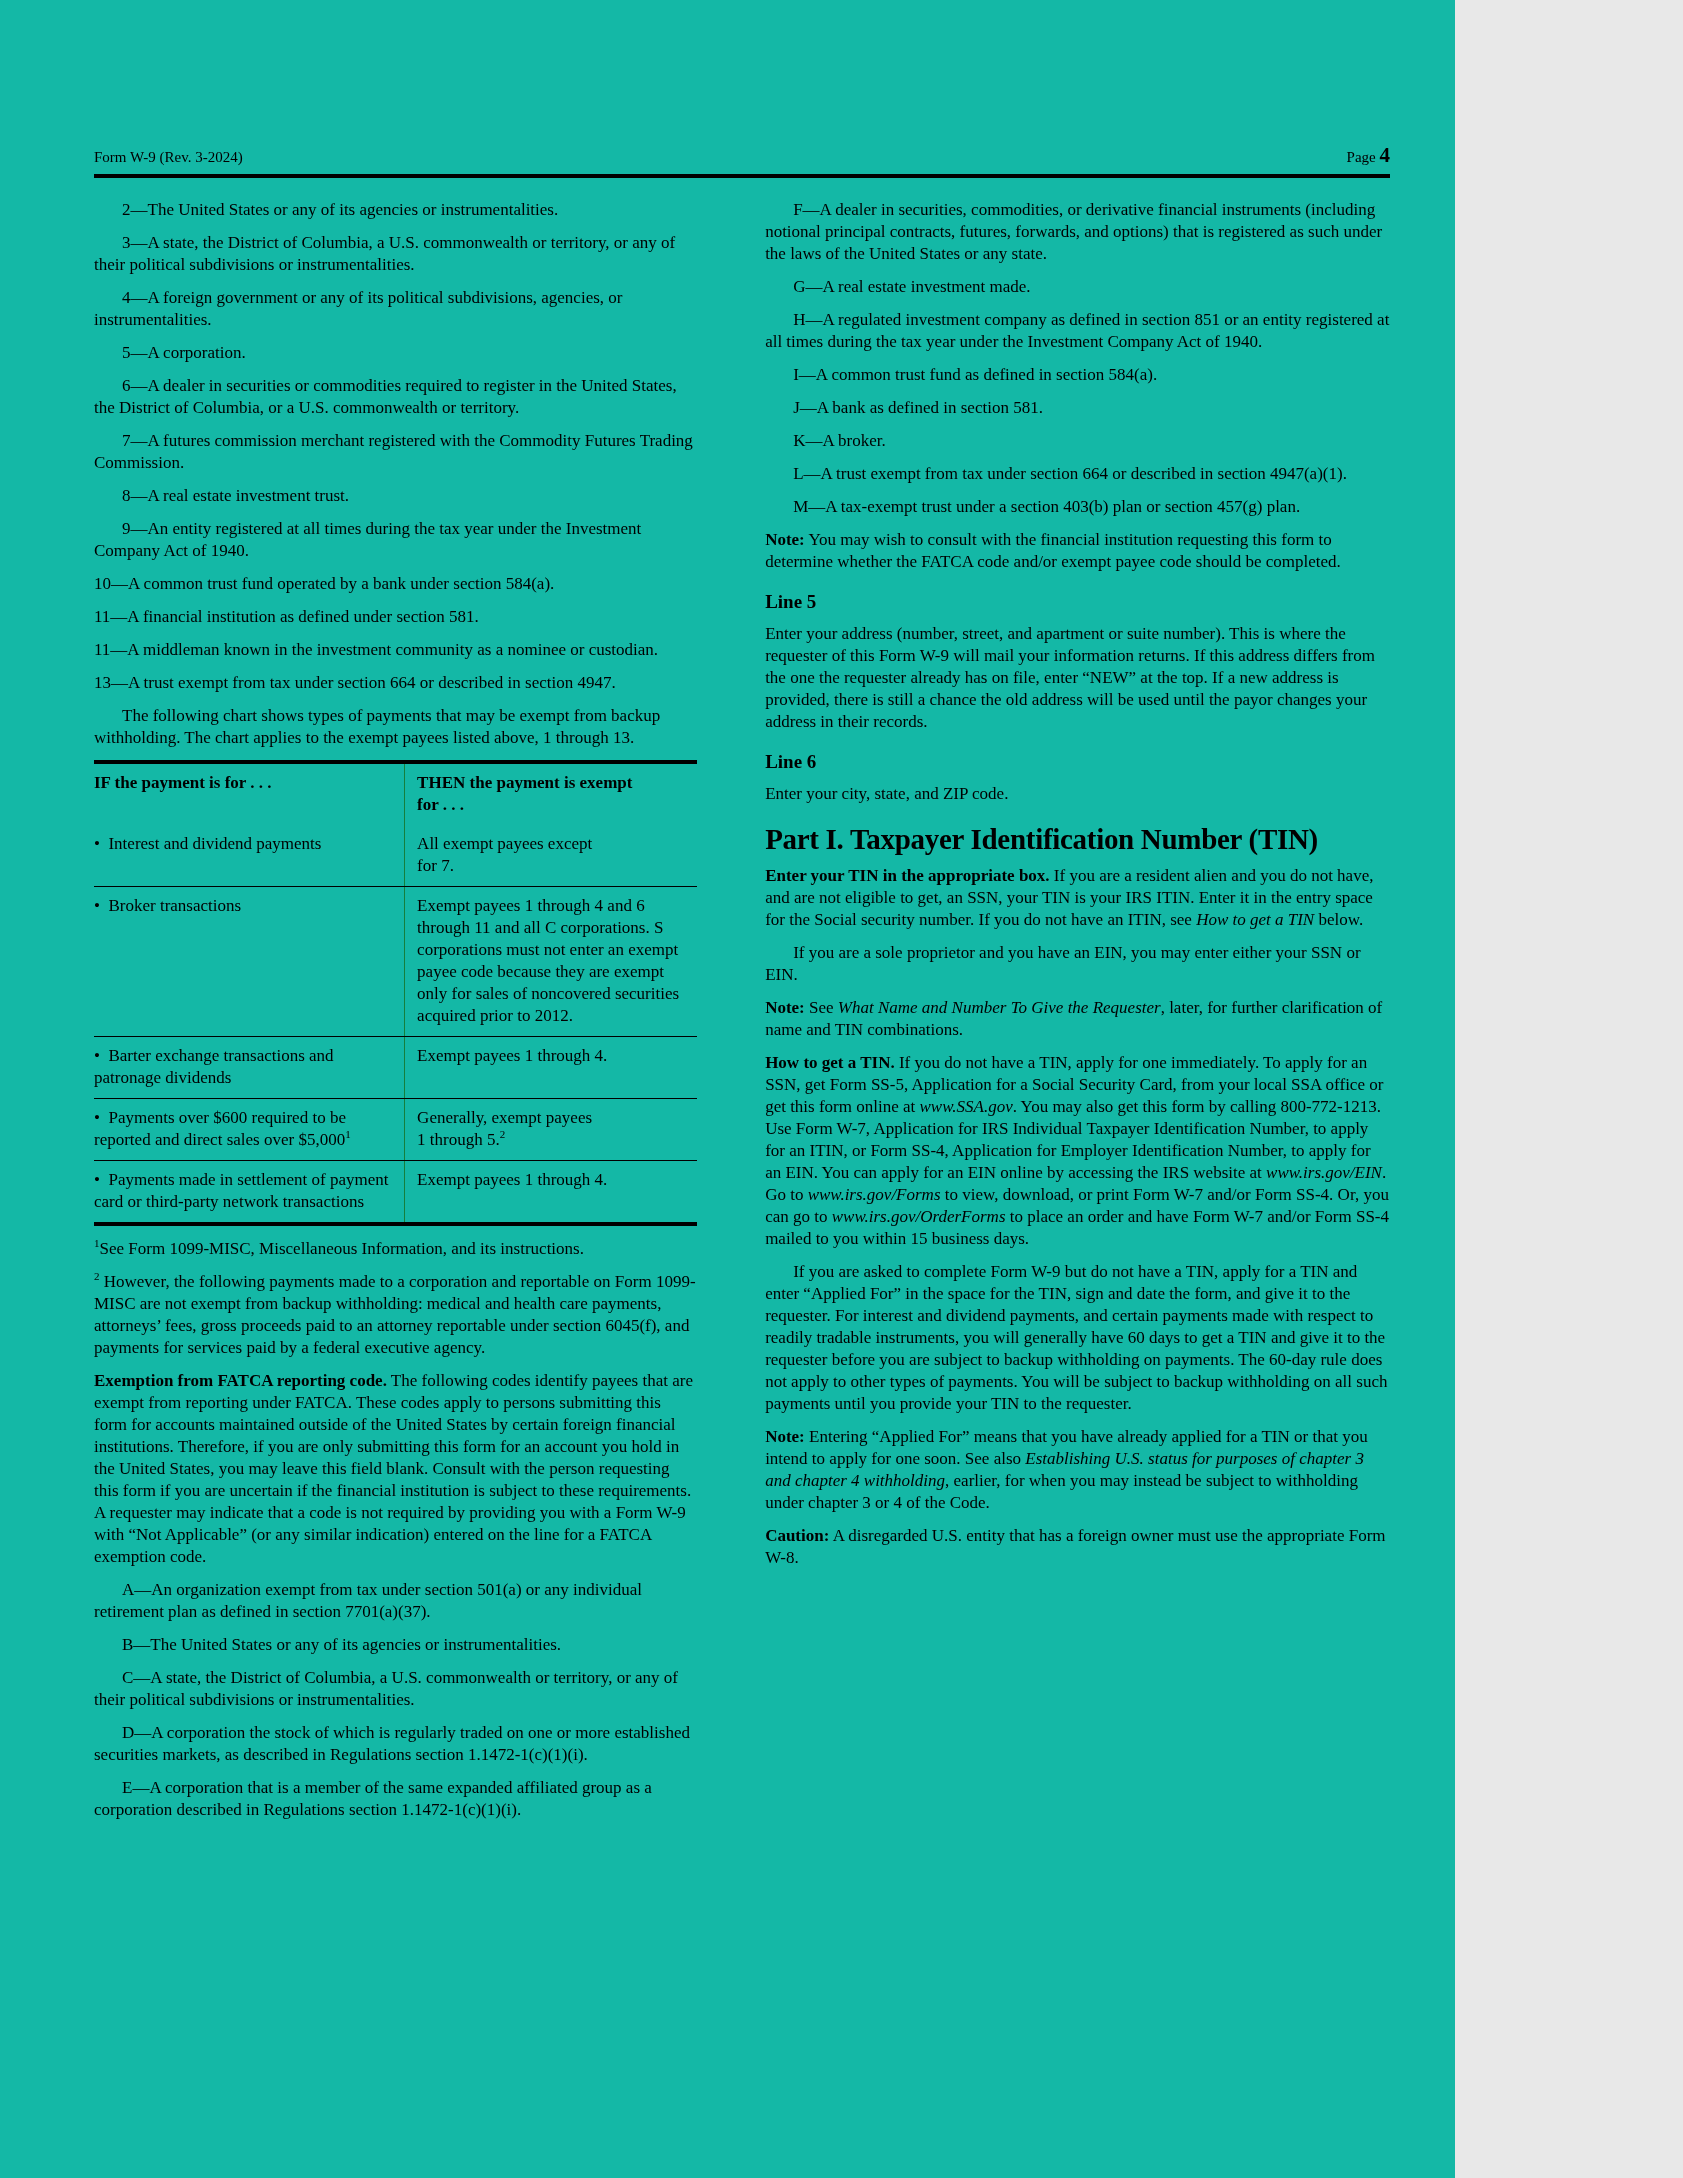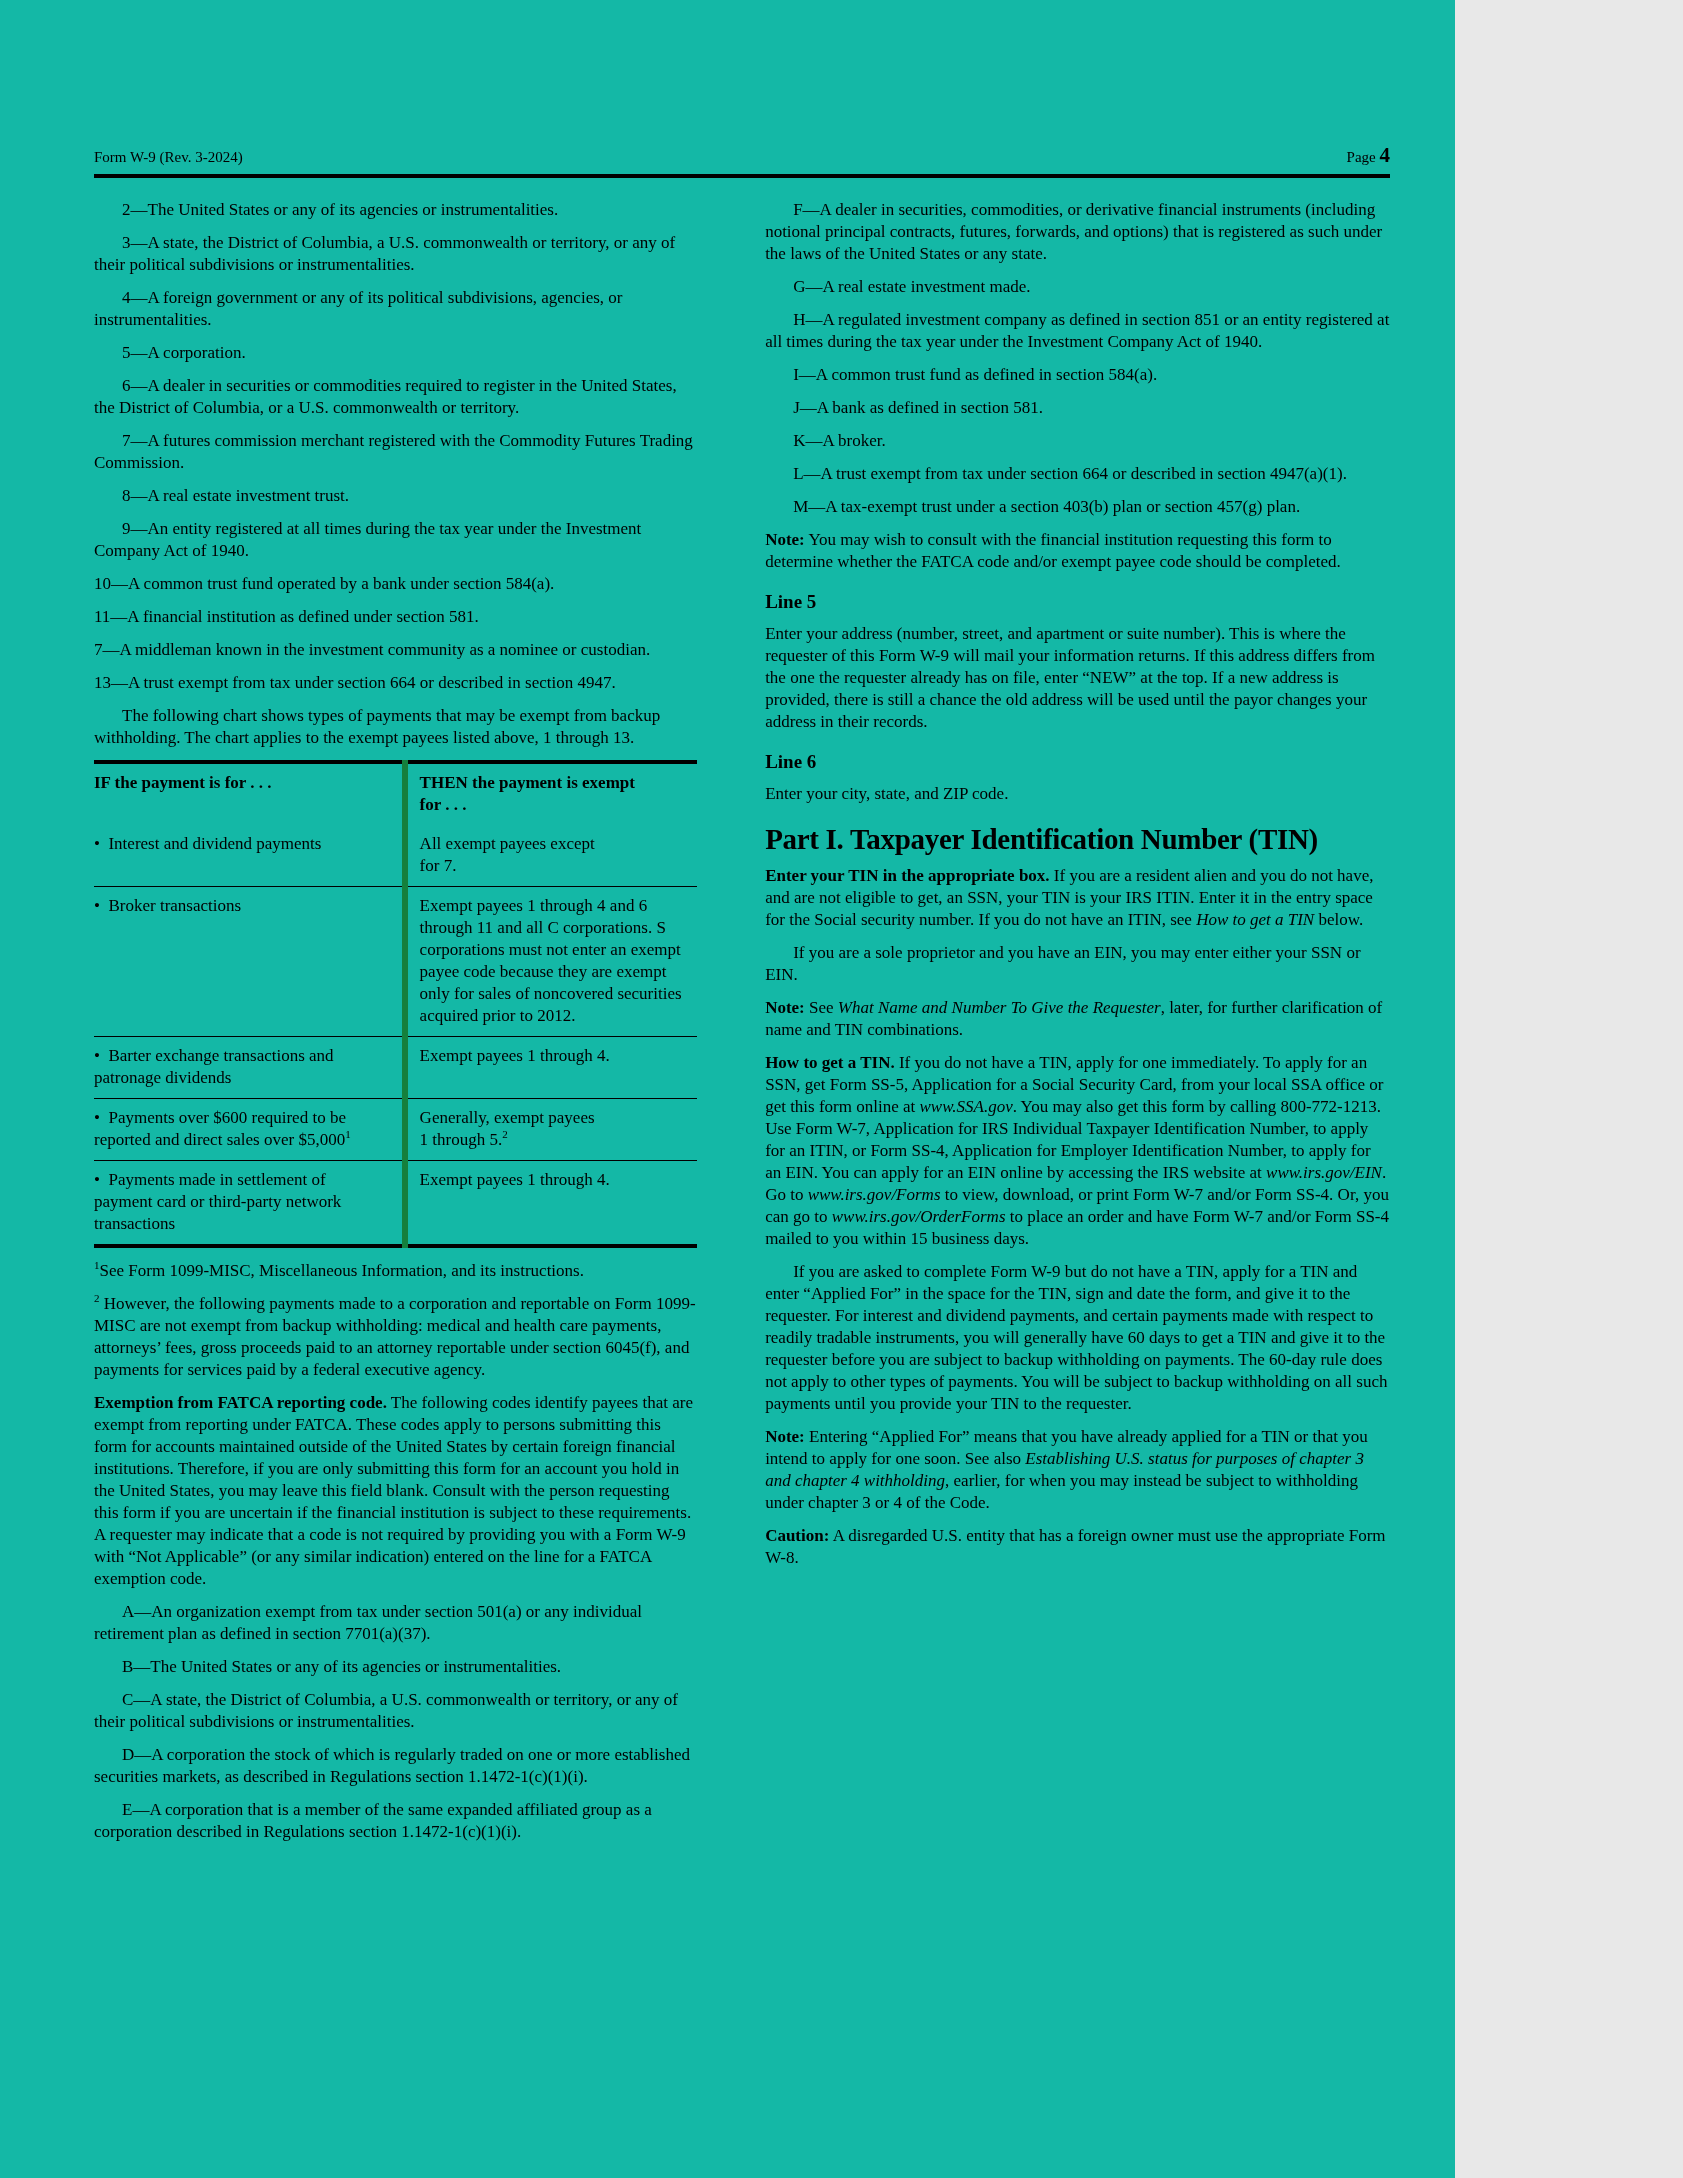--- a/index.html
+++ b/index.html
@@ -41,21 +41,21 @@
     margin:6px 0 12px 0;
   }
   table.w9 th, table.w9 td{
     vertical-align:top;text-align:left;
     font-size:17px;line-height:22px;
     padding:8px 8px 9px 0;
     border-bottom:1px solid #000;
   }
   table.w9 tr:last-child th, table.w9 tr:last-child td{border-bottom:none;}
   table.w9 th{font-weight:bold;}
-  table.w9 .c-then{border-left:6px solid #15803d;padding-left:12px;}
+  table.w9 .c-then{border-left:1px solid #15803d;padding-left:12px;}
   table.w9 .c-if{width:51.5%;padding-right:14px;}
   b,i{font-style:normal;font-weight:normal;}
   b{font-weight:bold;}
   i{font-style:italic;}
 </style>
 </head>
 <body>
 
 <div class="page">
   <div class="pg-header">
@@ -68,21 +68,21 @@
         <p class="indent"><span>2—The United States or any of its agencies or instrumentalities.</span></p>
         <p class="indent"><span>3—A state, the District of Columbia, a U.S. commonwealth or territory, or any of their political subdivisions or instrumentalities.</span></p>
         <p class="indent"><span>4—A foreign government or any of its political subdivisions, agencies, or instrumentalities.</span></p>
         <p class="indent"><span>5—A corporation.</span></p>
         <p class="indent"><span>6—A dealer in securities or commodities required to register in the United States, the District of Columbia, or a U.S. commonwealth or territory.</span></p>
         <p class="indent"><span>7—A futures commission merchant registered with the Commodity Futures Trading Commission.</span></p>
         <p class="indent"><span>8—A real estate investment trust.</span></p>
         <p class="indent"><span>9—An entity registered at all times during the tax year under the Investment Company Act of 1940.</span></p>
         <p><span>10—A common trust fund operated by a bank under section 584(a).</span></p>
         <p><span>11—A financial institution as defined under section 581.</span></p>
-        <p><span>7—A middleman known in the investment community as a nominee or custodian.</span></p>
+        <p><span>11—A middleman known in the investment community as a nominee or custodian.</span></p>
         <p><span>13—A trust exempt from tax under section 664 or described in section 4947.</span></p>
         <p class="indent"><span>The following chart shows types of payments that may be exempt from backup withholding. The chart applies to the exempt payees listed above, 1 through 13.</span></p>
         <table class="w9">
           <thead>
             <tr>
               <th class="c-if"><span>IF the payment is for . . .</span></th>
               <th class="c-then"><span>THEN the payment is exempt</span><br><span>for . . .</span></th>
             </tr>
           </thead>
           <tbody>

